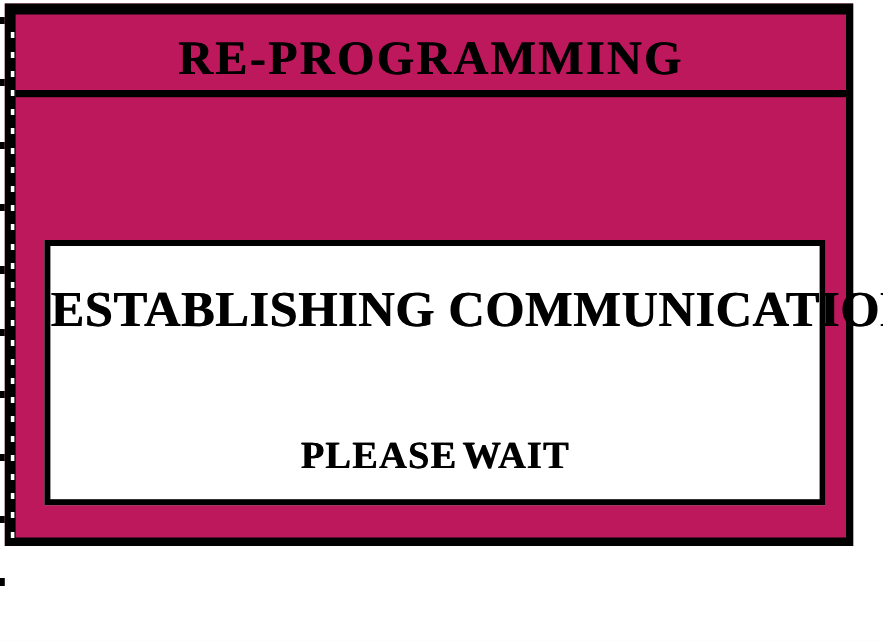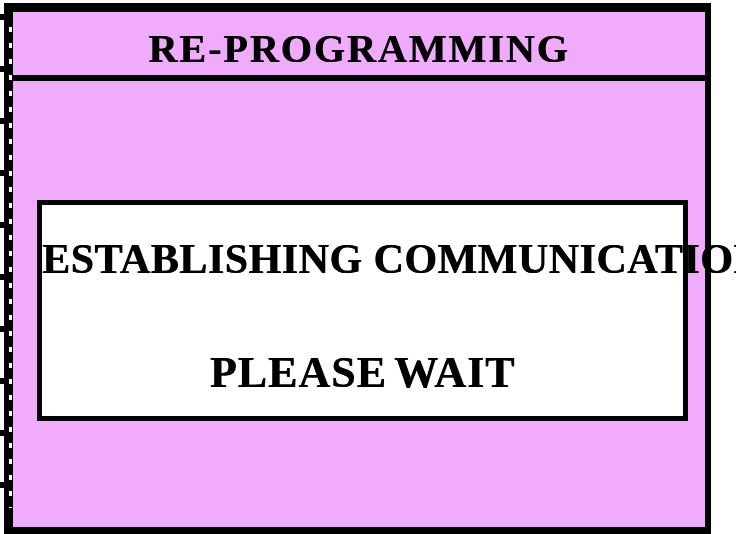--- a/index.html
+++ b/index.html
@@ -31,25 +31,25 @@
       #000 0 6px,
       transparent 6px 52px);
   }
 
   
   .frame {
     position: absolute;
     left: 4px;
     top: 3px;
     width: 707px;
-    height: 531px;
+    height: 452px;
     border-style: solid;
     border-color: #000;
     border-width: 9px 6px 7px 9px;
-    background: #f0abfc;
+    background: #be185d;
   }
 
   
   .border-notches {
     position: absolute;
     left: -4px;
     top: 4px;
     width: 3px;
     height: 492px;
     background: repeating-linear-gradient(180deg,
@@ -99,22 +99,22 @@
     text-shadow: 0.6px 0 0 #000;
   }
 
   .msg-line-1 {
     top: 30px;
     font-size: 42px;
     letter-spacing: 0.5px;
   }
 
   .msg-line-2 {
-    top: 142px;
-    font-size: 44px;
+    top: 156px;
+    font-size: 32px;
     letter-spacing: 1px;
     word-spacing: -4px;
   }
 </style>
 </head>
 <body>
 
 <div class="screen">
 
   <div class="edge-marks"></div>

